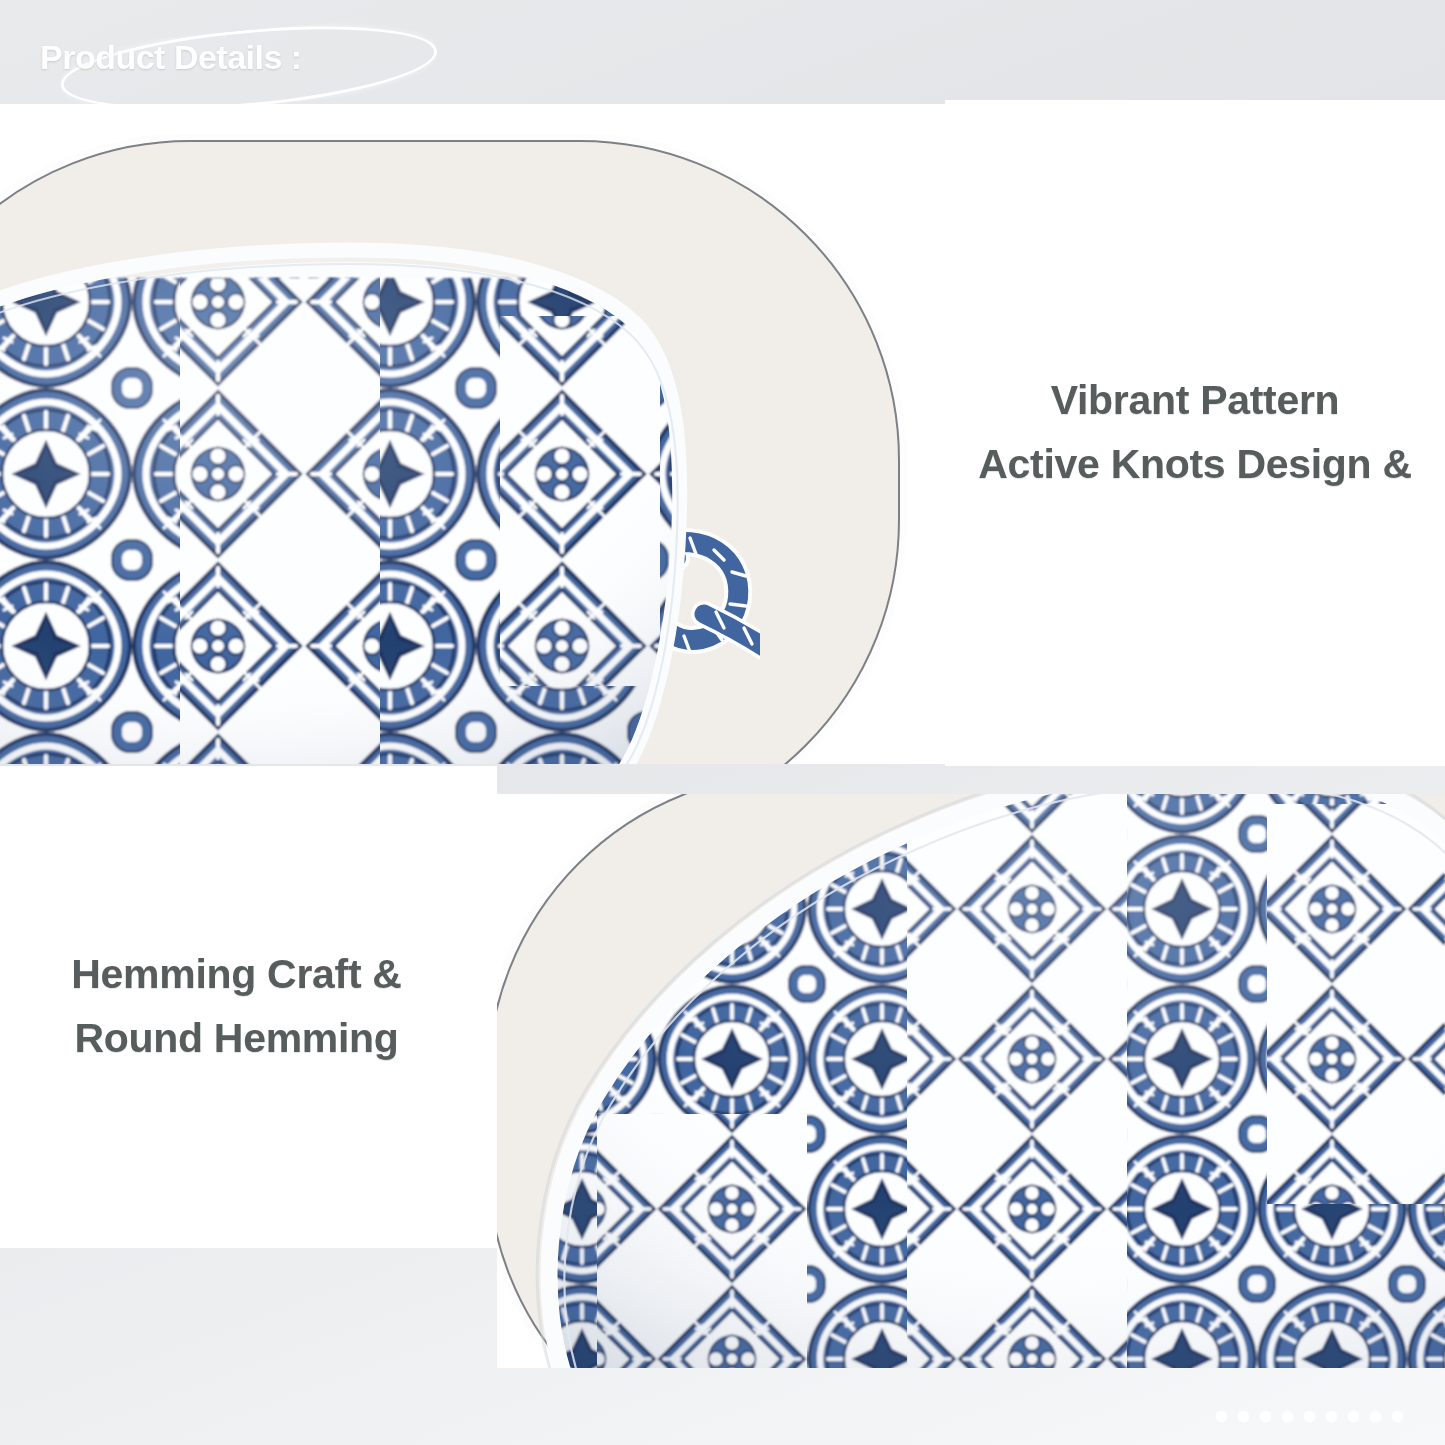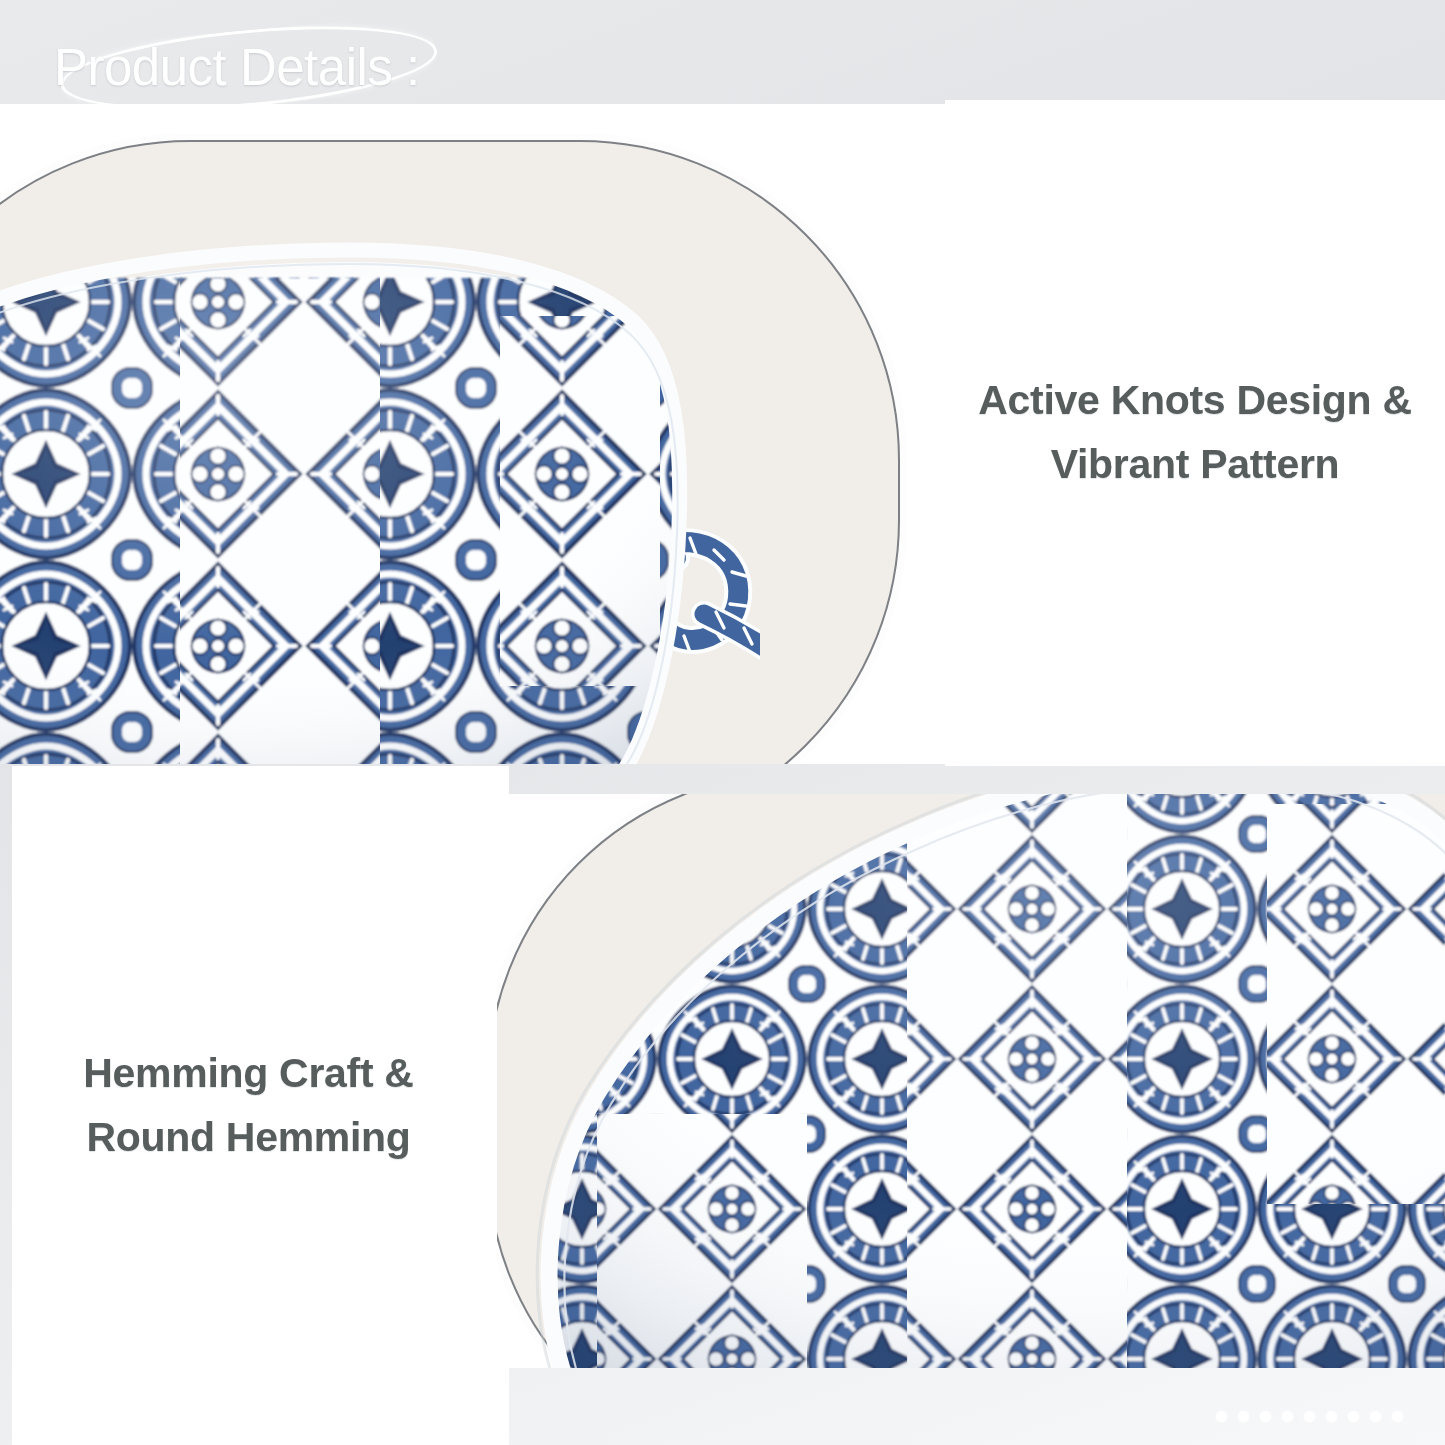--- a/index.html
+++ b/index.html
@@ -21,22 +21,22 @@
   
   .header {
     position:absolute; left:0; top:0; width:945px; height:140px;
     z-index:30;
   }
   .title-wrap {
     position:absolute; left:34px; top:24px;
     width:420px; height:86px;
   }
   .title-text {
-    position:absolute; left:20px; top:14px;
-    font-size:51px; font-weight:normal;
+    position:absolute; left:6px; top:14px;
+    font-size:34px; font-weight:bold;
     color:#ffffff;
     letter-spacing:-0.5px;
     white-space:nowrap;
     z-index:2;
     text-shadow:0 1px 2px rgba(140,145,152,.35);
   }
   .title-lens {
     position:absolute; left:26px; top:6px;
     width:378px; height:76px;
     border:3.2px solid #ffffff;
@@ -58,21 +58,21 @@
     background:#ffffff;
   }
   
   #panel-tr {
     left:945px; top:100px; width:500px; height:666px;
     background:#ffffff;
     display:flex; align-items:center; justify-content:center;
   }
   
   #panel-bl {
-    left:12px; top:766px; width:497px; height:679px;
+    left:0; top:766px; width:497px; height:482px;
     background:#ffffff;
     display:flex; align-items:center; justify-content:center;
   }
   
   #panel-br {
     left:497px; top:794px; width:948px; height:574px;
     background:#ffffff;
   }
 
   .caption {
@@ -297,22 +297,22 @@
 
       <path d="M-20 110 C60 62 220 34 390 34 C520 34 620 58 672 104
                C716 144 724 230 718 330 C712 430 690 520 660 560" fill="none" stroke="#fbfcfd" stroke-width="15" stroke-linecap="round"></path>
       <path d="M-20 124 C60 76 220 48 390 48 C520 48 620 72 670 118
                C714 158 722 240 716 338 C710 438 688 526 658 560" fill="none" stroke="#dfe6ef" stroke-width="2" opacity="0.8"></path>
     </svg>
   </div>
 
   <div class="panel" id="panel-tr">
     <div class="caption">
+      <div>Vibrant Pattern</div>
       <div>Active Knots Design &amp;</div>
-      <div>Vibrant Pattern</div>
     </div>
   </div>
 
   <div class="panel" id="panel-bl">
     <div class="caption">
       <div>Hemming Craft &amp;</div>
       <div>Round Hemming</div>
     </div>
   </div>
 

